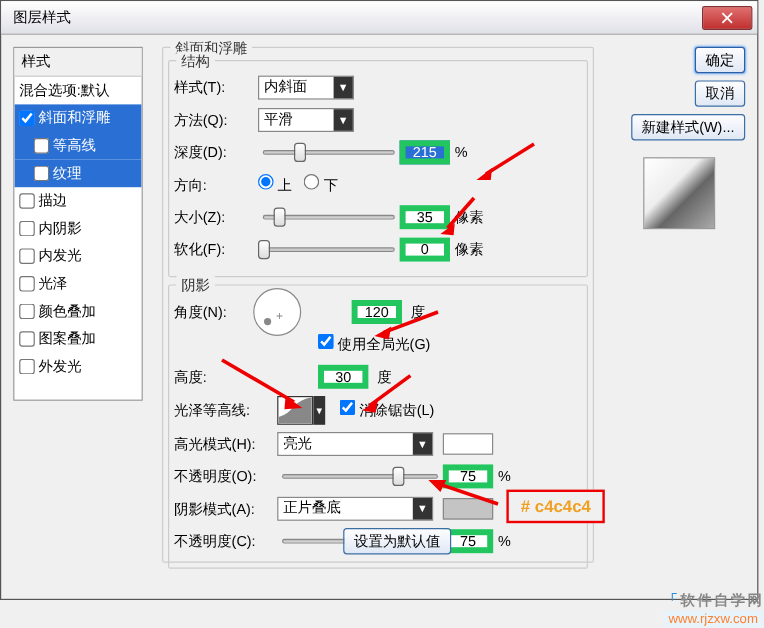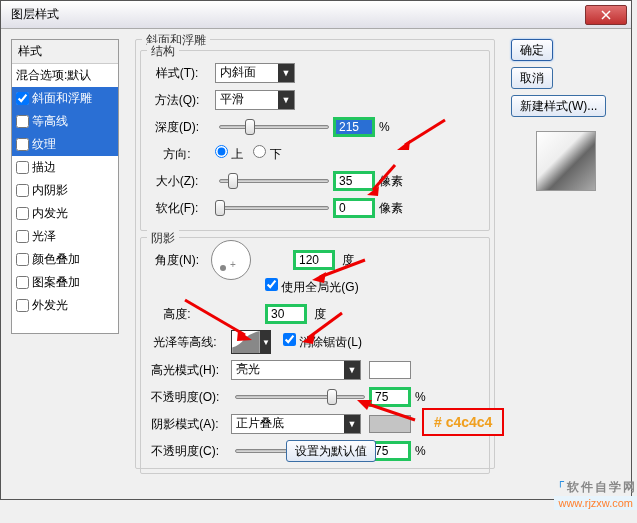--- a/index.html
+++ b/index.html
@@ -10,52 +10,52 @@
 .close-btn{width:42px;height:20px;background:linear-gradient(#e07070,#c03030);border:1px solid #803030;border-radius:2px;color:#fff;display:flex;align-items:center;justify-content:center;cursor:pointer}
 .close-btn svg{width:10px;height:10px}
 .body{display:flex;padding:10px;gap:16px;height:calc(100% - 28px);position:relative}
 .sidebar{width:108px}
 .fieldset{border:1px solid #ccc;border-radius:2px;padding:6px 4px;margin-bottom:6px;position:relative}
 .fieldset-title{position:absolute;top:-8px;left:6px;background:#f0f0f0;padding:0 4px;color:#333}
 .style-list{border:1px solid #999;background:#fff;height:295px;overflow:hidden}
 .style-header{background:#f0f0f0;border-bottom:1px solid #ccc;padding:3px 6px}
 .style-item{padding:3px 4px;display:flex;align-items:center;gap:3px;cursor:pointer}
 .style-item.selected{background:#2a6fd4;color:#fff}
-.style-item.indent{padding-left:4px}
+.style-item.indent{padding-left:16px}
 .style-item input{margin:0}
 .center{flex:1;position:relative}
 .row{display:flex;align-items:center;margin:5px 0;min-height:22px}
-.lbl{width:70px;text-align:center;padding-right:6px}
+.lbl{width:70px;text-align:left;padding-right:6px}
 .dd{position:relative;display:inline-block}
 .dd select,.dd-box{height:20px;border:1px solid #888;background:#fff;padding:0 18px 0 4px;min-width:80px;appearance:none;position:relative}
 .dd-arrow{position:absolute;right:1px;top:1px;width:16px;height:18px;background:#333;color:#fff;display:flex;align-items:center;justify-content:center;font-size:9px;pointer-events:none}
 .slider-track{height:4px;background:linear-gradient(#bbb,#ddd);border:1px solid #888;border-radius:2px;position:relative;width:110px;margin:0 4px}
 .slider-thumb{position:absolute;width:10px;height:16px;background:linear-gradient(#fff,#ddd);border:1px solid #666;border-radius:3px;top:-7px;transform:translateX(-50%)}
-.numfield{width:42px;height:20px;border:3px solid #22c55e;background:#fff;padding:0 3px;text-align:left}
+.numfield{width:42px;height:20px;border:5px solid #22c55e;background:#fff;padding:0 3px;text-align:center}
 .numfield.hl{background:#2a6fd4;color:#fff}
 .unit{margin-left:4px}
 .radio-row{display:flex;align-items:center;gap:10px}
 .angle-widget{width:40px;height:40px;border:1px solid #888;border-radius:50%;background:#fff;position:relative;margin-right:8px}
 .angle-inner{position:absolute;width:6px;height:6px;background:#888;border-radius:50%;left:8px;top:24px}
 .angle-cross{position:absolute;left:18px;top:18px;font-size:10px;color:#888}
 .contour-box{width:30px;height:24px;border:1px solid #333;background:#fff;position:relative;display:inline-block;vertical-align:middle}
 .contour-box svg{width:100%;height:100%}
 .contour-arr{width:10px;height:24px;background:#333;color:#fff;display:inline-flex;align-items:center;justify-content:center;font-size:8px;vertical-align:middle}
 .color-swatch{width:42px;height:18px;border:1px solid #888;background:#fff;display:inline-block;margin-left:8px}
-.right-panel{width:110px;display:flex;flex-direction:column;gap:6px;align-items:flex-start}
+.right-panel{width:110px;display:flex;flex-direction:column;gap:6px;align-items:flex-end}
 .btn{height:22px;border:1px solid #3a6ea5;background:linear-gradient(#fdfdff,#e0e8f5);border-radius:3px;cursor:pointer;padding:0 8px}
 .btn.default{border:1px solid #2a5fa5;box-shadow:0 0 2px #6af}
 .preview-check{display:flex;align-items:center;gap:3px;margin-top:4px}
 .preview-thumb{width:60px;height:60px;border:1px solid #999;background:linear-gradient(135deg,#fff 0%,#eee 40%,#666 60%,#aaa 100%);margin:8px auto}
 .bottom-btns{position:absolute;bottom:6px;left:150px;display:flex;gap:12px}
 .arrow{position:absolute;pointer-events:none;z-index:50}
 .arrow-line{stroke:#e00;stroke-width:3;fill:none}
 .arrow-head{fill:#e00}
 .highlight-box{position:absolute;border:2px solid #e00;padding:4px 10px;color:#f0a020;font-weight:bold;font-size:14px;background:#f0f0f0}
-.watermark{position:absolute;right:0;bottom:13px;display:flex;flex-direction:column;align-items:flex-end;pointer-events:none}
+.watermark{position:absolute;right:0;bottom:0;display:flex;flex-direction:column;align-items:flex-start;pointer-events:none}
 .wm1{color:#888;font-size:16px;font-weight:bold;letter-spacing:2px}
 .wm1 .bracket{color:#2a8fe0;font-weight:bold}
 .wm2{color:#ff8030;font-size:11px;background:#e8f4fc;padding:1px 4px}
 </style>
 </head>
 <body>
 
 <div class="dialog">
   <div class="titlebar">
     <span class="titlebar-text">图层样式</span>

